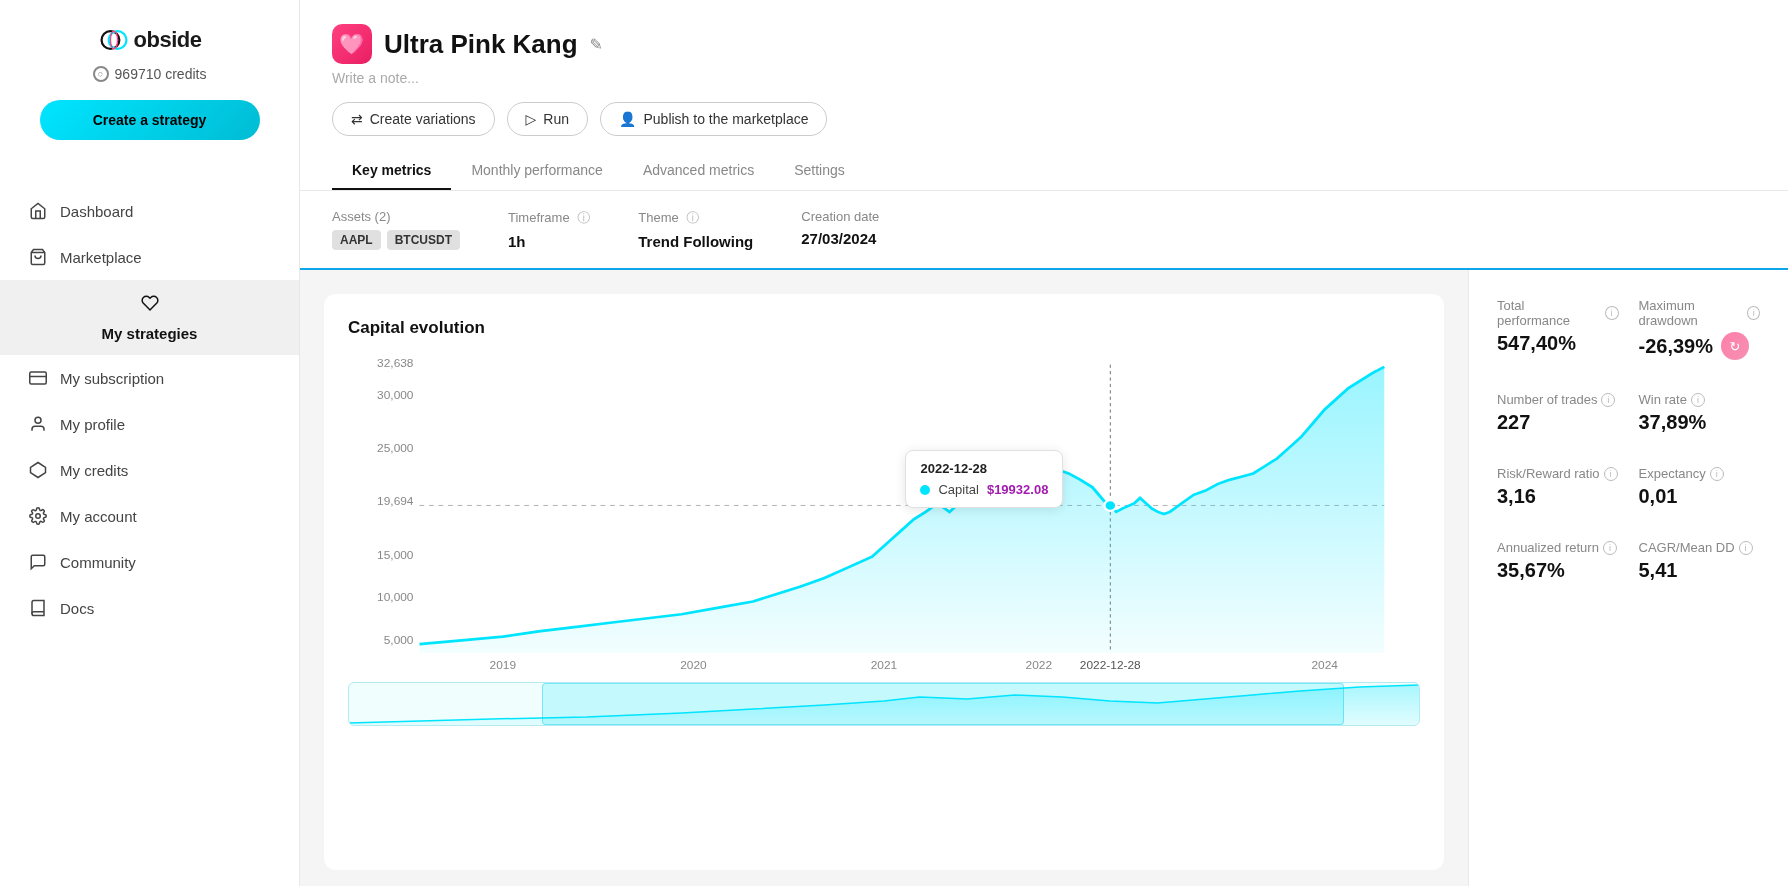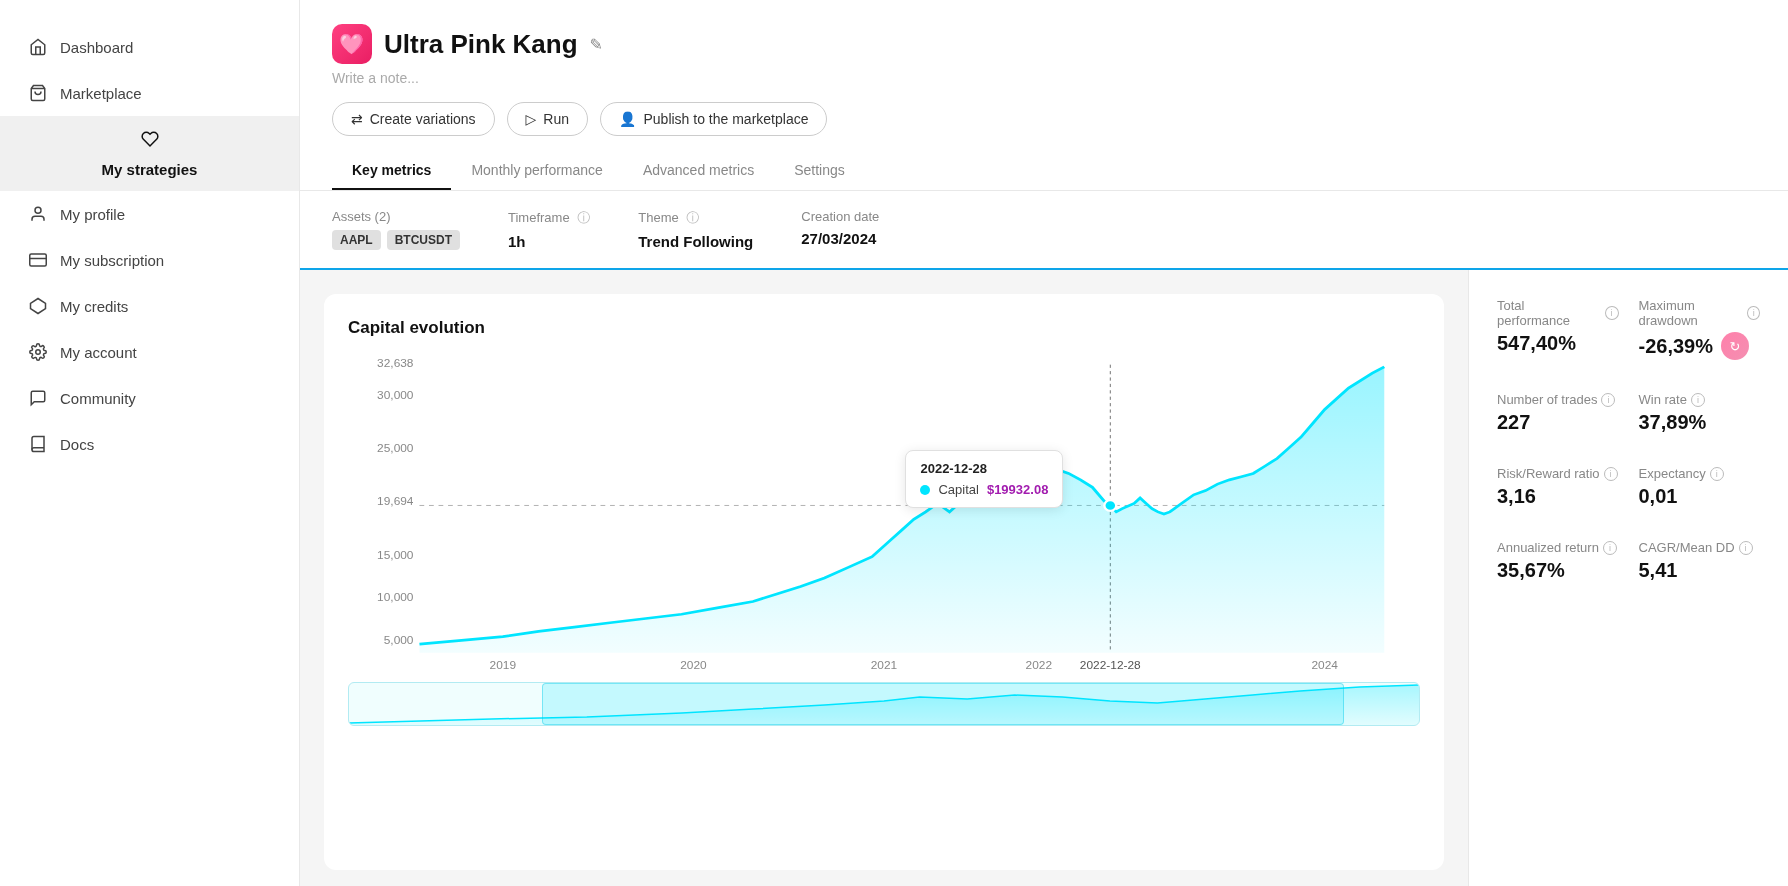--- a/index.html
+++ b/index.html
@@ -368,20 +368,35 @@
       justify-content: center;
       font-size: 9px;
       color: #bbb;
       cursor: pointer;
     }
   </style>
 </head>
 <body>
 
 <div id="sidebar">
+  <div class="logo-area">
+    <div class="logo">
+      <svg class="logo-icon" viewBox="0 0 36 36">
+        <circle cx="14" cy="18" r="10" fill="none" stroke="#111" stroke-width="2.5"></circle>
+        <circle cx="22" cy="18" r="10" fill="none" stroke="#00e5ff" stroke-width="2.5"></circle>
+        <ellipse cx="18" cy="18" rx="4" ry="10" fill="none" stroke="#ff4081" stroke-width="1.5"></ellipse>
+      </svg>
+      <span class="logo-text">obside</span>
+    </div>
+    <div class="credits-row">
+      <span class="credits-icon">○</span>
+      <span>969710 credits</span>
+    </div>
+    <button class="create-btn">Create a strategy</button>
+  </div>
   <ul class="nav-list">
     <li class="nav-item">
       <span class="nav-icon">
         <svg width="18" height="18" viewBox="0 0 24 24" fill="none" stroke="currentColor" stroke-width="2">
             <path d="M3 9l9-7 9 7v11a2 2 0 0 1-2 2H5a2 2 0 0 1-2-2z"></path>
             <polyline points="9,22 9,12 15,12 15,22"></polyline>
           </svg>
       </span>
       <span>Dashboard</span>
     </li>
@@ -399,34 +414,34 @@
       <span class="nav-icon">
         <svg width="18" height="18" viewBox="0 0 24 24" fill="none" stroke="currentColor" stroke-width="2">
             <path d="M20.84 4.61a5.5 5.5 0 0 0-7.78 0L12 5.67l-1.06-1.06a5.5 5.5 0 0 0-7.78 7.78l1.06 1.06L12 21.23l7.78-7.78 1.06-1.06a5.5 5.5 0 0 0 0-7.78z"></path>
           </svg>
       </span>
       <span>My strategies</span>
     </li>
     <li class="nav-item">
       <span class="nav-icon">
         <svg width="18" height="18" viewBox="0 0 24 24" fill="none" stroke="currentColor" stroke-width="2">
+            <rect x="1" y="4" width="22" height="16" rx="2" ry="2"></rect>
+            <line x1="1" y1="10" x2="23" y2="10"></line>
+          </svg>
+      </span>
+      <span>My subscription</span>
+    </li>
+    <li class="nav-item">
+      <span class="nav-icon">
+        <svg width="18" height="18" viewBox="0 0 24 24" fill="none" stroke="currentColor" stroke-width="2">
             <path d="M20 21v-2a4 4 0 0 0-4-4H8a4 4 0 0 0-4 4v2"></path>
             <circle cx="12" cy="7" r="4"></circle>
           </svg>
       </span>
       <span>My profile</span>
-    </li>
-    <li class="nav-item">
-      <span class="nav-icon">
-        <svg width="18" height="18" viewBox="0 0 24 24" fill="none" stroke="currentColor" stroke-width="2">
-            <rect x="1" y="4" width="22" height="16" rx="2" ry="2"></rect>
-            <line x1="1" y1="10" x2="23" y2="10"></line>
-          </svg>
-      </span>
-      <span>My subscription</span>
     </li>
     <li class="nav-item">
       <span class="nav-icon">
         <svg width="18" height="18" viewBox="0 0 24 24" fill="none" stroke="currentColor" stroke-width="2">
             <polygon points="12 2 22 8.5 22 15.5 12 22 2 15.5 2 8.5 12 2"></polygon>
           </svg>
       </span>
       <span>My credits</span>
     </li>
     <li class="nav-item">

